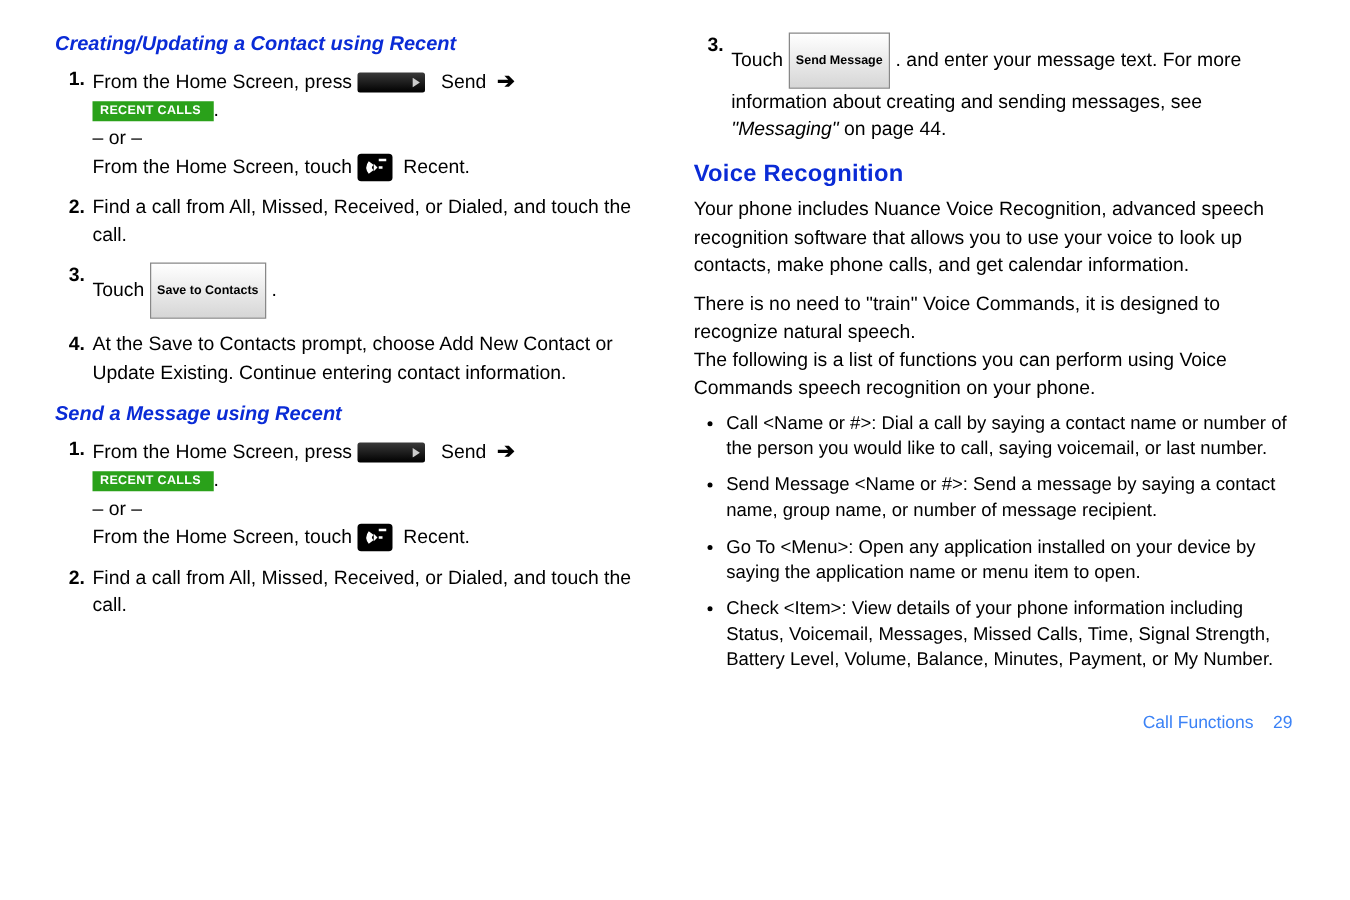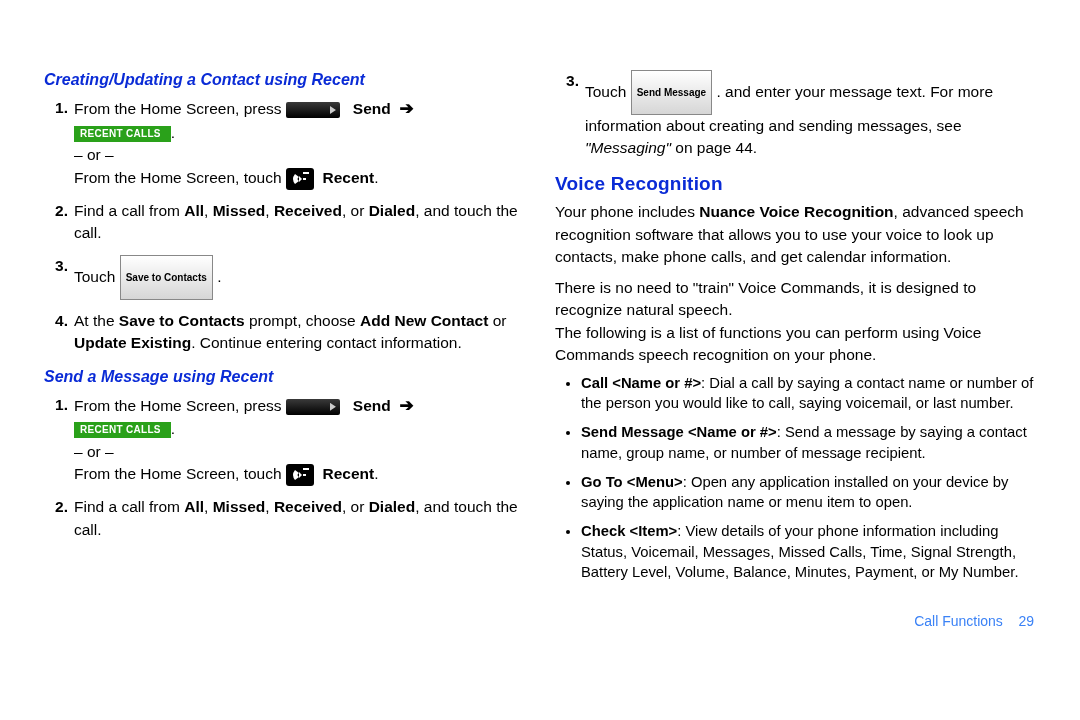--- a/index.html
+++ b/index.html
@@ -11,21 +11,20 @@
     font-size: 15.5px;
     line-height: 1.45;
     color: #000;
     box-sizing: border-box;
     overflow: hidden;
   }
   .page {
     display: flex;
     padding: 22px 40px 10px 44px;
     gap: 26px;
-    margin-top: 44px;
   }
   .col {
     flex: 1;
     min-width: 0;
   }
   .h-blue-italic {
     font-size: 16px;
     font-weight: bold;
     font-style: italic;
     color: #0a2bd6;
@@ -144,21 +143,21 @@
   }
   .arrow { font-size: 17px; font-weight: bold; }
   .footer {
     text-align: right;
     font-size: 14px;
     color: #3b82f6;
     margin-top: 28px;
     padding-right: 6px;
   }
   .ital { font-style: italic; }
-  .b { font-weight: bold; }
+  .b { font-weight: normal; }
 </style>
 </head>
 <body>
 
 <div class="page">
 
   <div class="col">
     <div class="h-blue-italic">Creating/Updating a Contact using Recent</div>
 
     <ol class="num">

